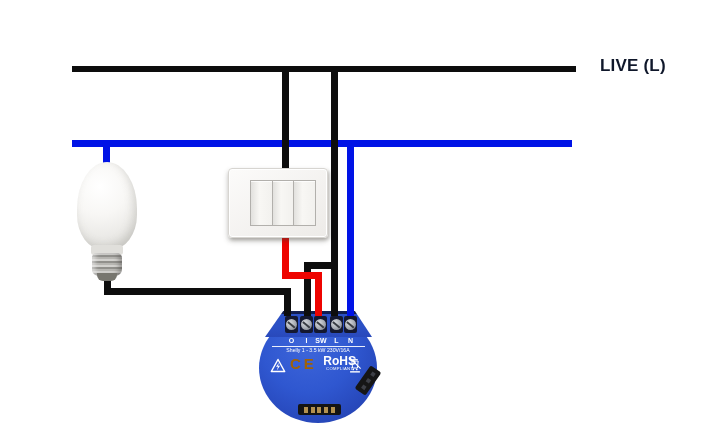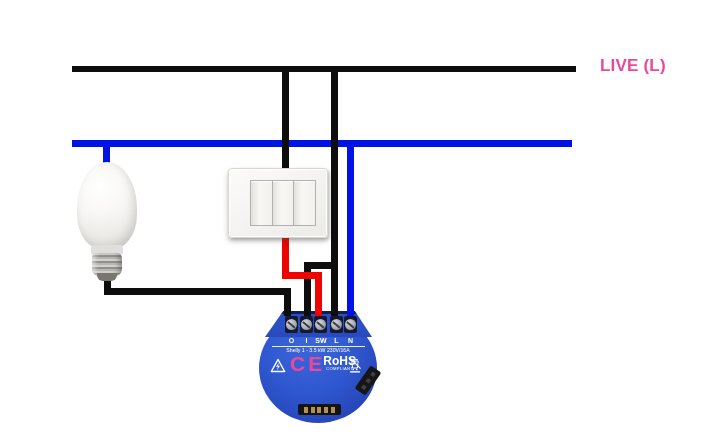--- a/index.html
+++ b/index.html
@@ -5,21 +5,21 @@
   html,body{margin:0;padding:0;background:#ffffff;}
   #canvas{
     position:relative;width:720px;height:438px;background:#ffffff;overflow:hidden;
     font-family:"Liberation Sans", sans-serif;
   }
   .seg{position:absolute;}
   
   .live-bus{left:72px;top:66px;width:504px;height:6px;background:#0d0d0d;z-index:1;}
   .neutral-bus{left:72px;top:140px;width:500px;height:7px;background:#0013e6;z-index:1;}
   .bus-label{position:absolute;font-weight:bold;font-size:17px;line-height:18px;letter-spacing:.2px;z-index:2;white-space:nowrap;}
-  .live-label{left:600px;top:57px;color:#ec4899;}
+  .live-label{left:600px;top:57px;color:#0f172a;}
   .neutral-label{left:599px;top:131px;color:#0013e6;}
   
   .wire-black{background:#0d0d0d;z-index:5;}
   .wire-blue{background:#0013e6;z-index:5;}
   .wire-red{background:#ee0400;z-index:6;}
   .sw-feed{left:282px;top:66px;width:7px;height:102px;}
   .l-feed{left:331px;top:66px;width:7px;height:250px;}
   .i-branch-h{left:304px;top:262px;width:34px;height:7px;}
   .i-branch-v{left:304px;top:262px;width:7px;height:54px;}
   .lamp-v1{left:104px;top:274px;width:7px;height:21px;}
@@ -64,21 +64,21 @@
     background:radial-gradient(circle at 35% 35%, #dadce0, #a2a6ae 60%, #6f737b 100%);}
   .screw::after{content:"";position:absolute;left:1px;top:4.5px;width:9px;height:1.6px;background:#3a3d44;transform:rotate(40deg);}
   .terminal-label{position:absolute;top:25px;height:9px;color:#ffffff;font-size:7px;font-weight:bold;
     text-align:center;line-height:9px;letter-spacing:0;}
   .tl-0{left:26px;width:13px;} .tl-1{left:41px;width:13px;} .tl-2{left:54px;width:16px;} .tl-3{left:71px;width:13px;} .tl-4{left:85px;width:13px;}
   .shelly-sep{position:absolute;left:13px;top:35px;width:93px;height:1px;background:rgba(255,255,255,.9);}
   .shelly-model{position:absolute;left:0;top:37px;width:118px;text-align:center;color:#ffffff;
     font-size:7px;line-height:8px;transform:scale(.74);transform-origin:center top;white-space:nowrap;}
   .icon-row{position:absolute;left:0;top:44px;width:118px;height:20px;}
   .warn-icon{position:absolute;left:11px;top:3px;}
-  .ce-mark{position:absolute;left:31px;top:0;color:#ec4899;font-size:21px;font-weight:bold;letter-spacing:3px;line-height:18px;}
+  .ce-mark{position:absolute;left:31px;top:0;color:#a16207;font-size:15px;font-weight:bold;letter-spacing:3px;line-height:18px;}
   .rohs{position:absolute;left:58px;top:0;color:#ffffff;text-align:center;}
   .rohs-main{font-size:12px;font-weight:bold;line-height:12px;display:block;}
   .rohs-sub{font-size:7px;line-height:6px;display:block;transform:scale(.6);transform-origin:center top;letter-spacing:.5px;}
   .bin-icon{position:absolute;left:89px;top:1px;}
   .pin-header{position:absolute;left:39px;top:93px;width:43px;height:11px;background:#141414;border-radius:2px;
     display:flex;align-items:center;justify-content:space-evenly;padding:0 3px;box-sizing:border-box;}
   .pin{width:4px;height:6px;background:#b3914f;}
   .side-connector{position:absolute;left:95px;top:63px;width:28px;height:13px;background:#161616;border-radius:2px;
     transform:rotate(-55deg);display:flex;align-items:center;justify-content:space-evenly;}
   .side-pin{width:4px;height:4px;background:#3d3f46;}

